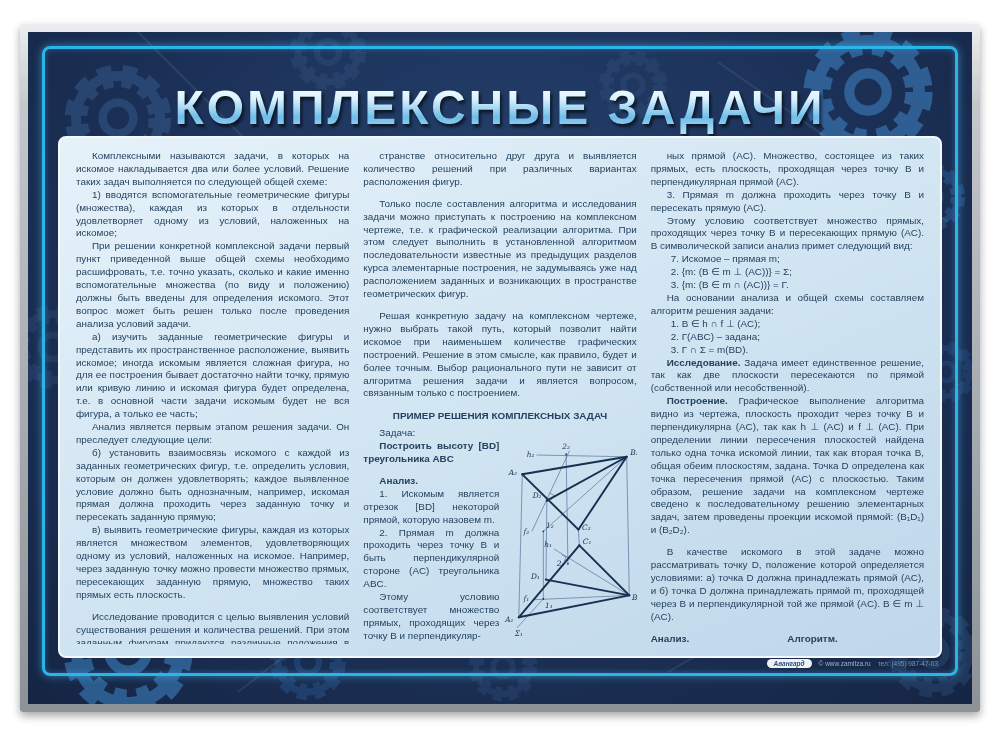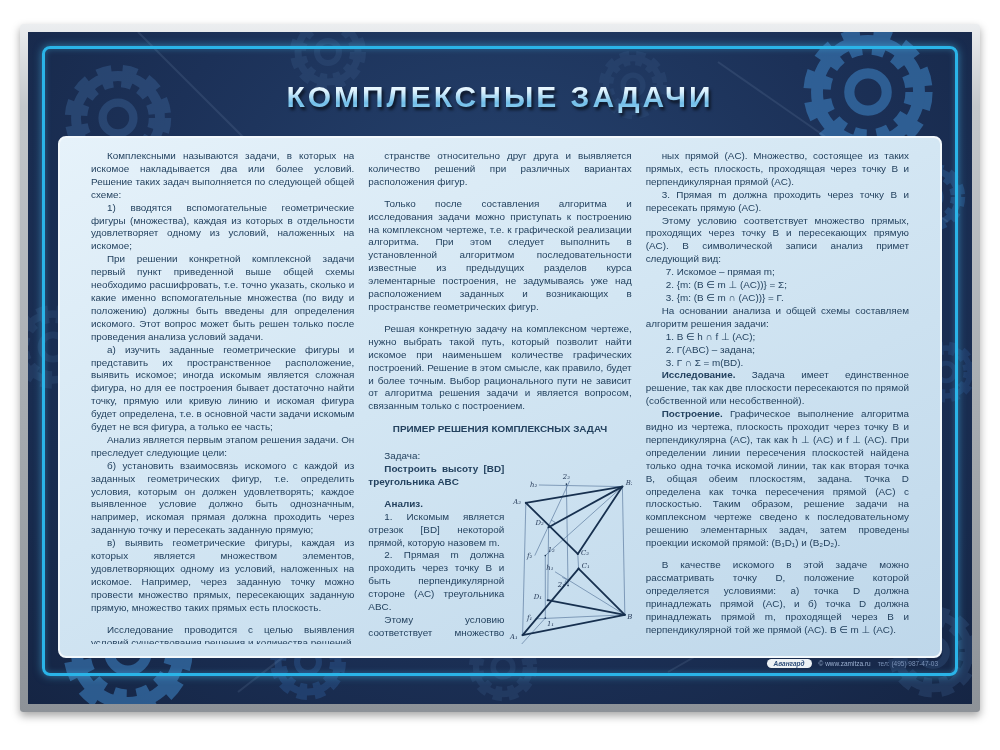--- a/index.html
+++ b/index.html
@@ -7,36 +7,36 @@
 
   .frame{position:absolute;left:20px;top:24px;width:960px;height:688px;box-sizing:border-box;
          background:linear-gradient(180deg,#eceef0 0%,#c3c7cb 12%,#a7acb1 55%,#8d9298 100%);
          padding:8px;border-radius:3px;box-shadow:0 4px 8px rgba(0,0,0,.35);}
   .poster{position:relative;width:944px;height:672px;overflow:hidden;
           background:radial-gradient(ellipse at 50% 35%, #264470 0%, #1c3158 55%, #152544 100%);}
   .deco-svg{position:absolute;left:0;top:0;width:944px;height:672px;}
   .cyanline{position:absolute;left:14px;right:14px;top:14px;bottom:28px;border:3px solid #2ab4e8;
             border-radius:8px;box-shadow:0 0 8px rgba(72,196,244,.55), inset 0 0 6px rgba(72,196,244,.35);}
   .title{position:absolute;top:48px;left:0;right:0;text-align:center;
-         font-size:30px;font-weight:bold;letter-spacing:3px;color:#cfeafb;
+         font-size:48px;font-weight:bold;letter-spacing:3px;color:#cfeafb;
          filter:drop-shadow(2px 3px 1.5px rgba(0,0,0,.6));}
   @supports ((-webkit-background-clip:text) or (background-clip:text)){
     .title{background:linear-gradient(180deg,#ffffff 5%,#d9f1fe 35%,#6fbde8 68%,#b5e2f8 100%);
            -webkit-background-clip:text;background-clip:text;-webkit-text-fill-color:transparent;}
   }
 
   .panel{position:absolute;left:30px;right:30px;top:104px;bottom:46px;box-sizing:border-box;
          background:linear-gradient(155deg,#e6f2fa 0%,#d3e6f3 45%,#bed7ea 100%);
-         border:2px solid #f2f8fc;border-radius:8px;padding:12px 31px;display:flex;gap:14px;overflow:hidden;}
+         border:2px solid #f2f8fc;border-radius:8px;padding:12px 16px;display:flex;gap:14px;overflow:hidden;}
   .col{flex:1;color:#24425f;font-size:9.9px;line-height:12.9px;text-align:justify;overflow:hidden;}
   .col p{margin:0;text-indent:16px;}
   .mt{margin-top:9px !important;}
   .bold{font-weight:bold;}
   .ex-heading{font-weight:bold;text-align:center;margin:10px 0 2px 0;}
-  .task-row{display:flex;gap:4px;margin-top:14px;}
+  .task-row{display:flex;gap:4px;margin-top:4px;}
   .task-text{width:136px;flex:none;}
   .diagram{flex:1;height:238px;margin-top:2px;}
   .sym{padding-left:20px;}
   .sym div{margin:0;}
   .two-col{display:flex;margin-top:9px;}
   .tc{flex:1;}
   .tc div{margin:0;}
 
   .dlbl{font-family:"DejaVu Serif",serif;font-style:italic;font-size:8.5px;fill:#1c3050;}
   .thin{stroke:#45658e;stroke-width:0.7;fill:none;}

